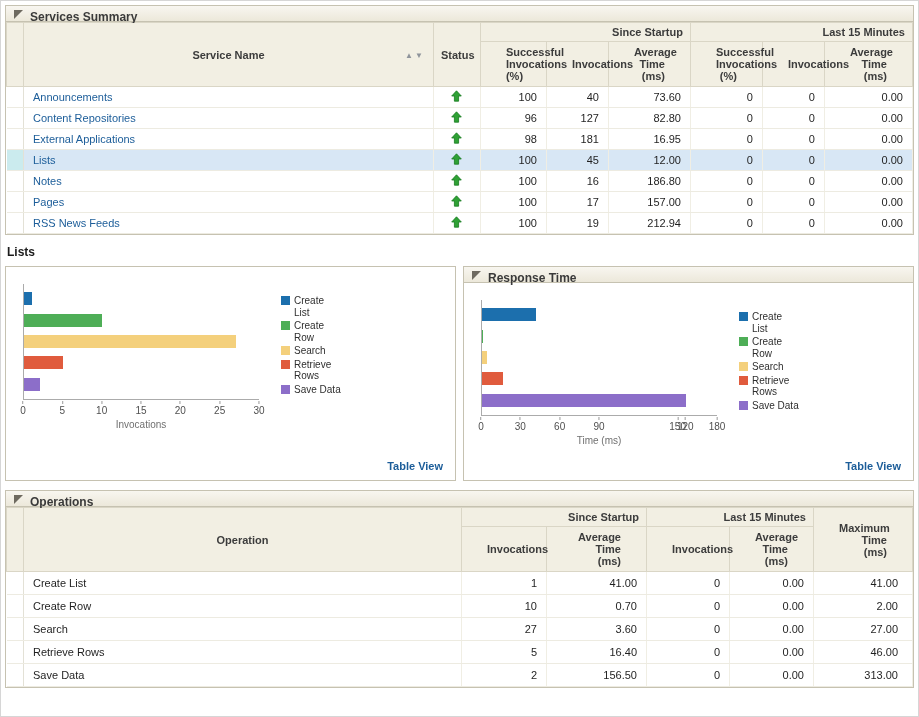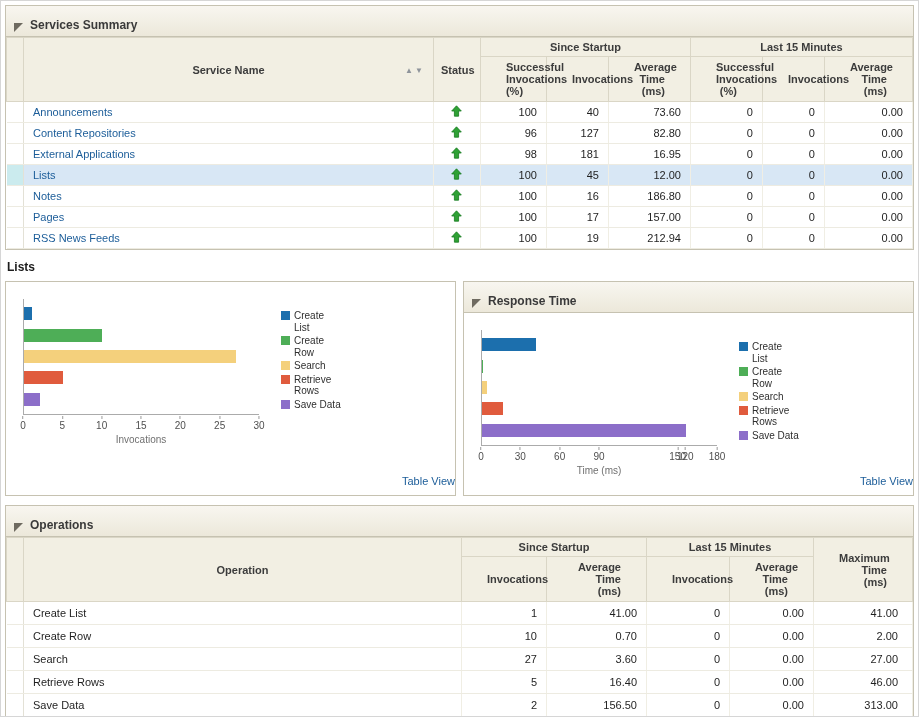--- a/index.html
+++ b/index.html
@@ -6,35 +6,35 @@
   html,body{margin:0;padding:0;}
   body{
     width:919px;height:717px;
     font-family:"Liberation Sans","DejaVu Sans",sans-serif;
     font-size:12px;color:#1f1f1f;background:#ffffff;
     border:1px solid #d6d6d6;
     padding:4px;overflow:hidden;
   }
   .panel{border:1px solid #c6c2b1;background:#fff;position:relative;}
   .panel-header{
-    display:flex;align-items:flex-end;gap:7px;
+    display:flex;align-items:flex-start;gap:7px;
     background:linear-gradient(#f8f6f0,#ece8da);
     border-bottom:1px solid #c6c2b1;
-    padding:4px 8px;font-weight:bold;color:#3a3a3a;font-size:12px;height:31px;
+    padding:4px 8px;font-weight:bold;color:#3a3a3a;font-size:12px;height:16px;
   }
   .disclosure{width:0;height:0;border-left:9px solid #6e6a60;border-bottom:9px solid transparent;flex:none;}
 
   
   table.grid{border-collapse:collapse;width:100%;table-layout:fixed;}
   .grid th{
     background:#f2efe3;font-weight:bold;color:#3c3c3c;font-size:11px;
     border:1px solid #dad6c6;padding:3px 7px;
   }
   .grid thead{border-bottom:1px solid #c9c5b5;}
-  .grid th.group{text-align:center;}
+  .grid th.group{text-align:right;}
   .grid th.sub{text-align:right;vertical-align:middle;padding:4px 25px;}
   .grid th.name-h{text-align:center;vertical-align:middle;position:relative;}
   .grid th.ctr{text-align:center;vertical-align:middle;}
   .grid th.selh{padding:0;}
   .grid td{
     font-size:11px;padding:4px 9px;
     border-bottom:1px solid #edebe1;border-right:1px solid #f0eee4;
     background:#fff;overflow:hidden;white-space:nowrap;
   }
   .grid td.num{text-align:right;}
@@ -57,21 +57,21 @@
     display:flex;flex-direction:column;justify-content:space-evenly;align-items:flex-start;}
   .bar{height:13px;min-width:1px;}
   .axis{position:relative;height:15px;margin-top:1px;}
   .tick{position:absolute;top:0;transform:translateX(-50%);font-size:10px;color:#4f4f4f;text-align:center;}
   .tick::before{content:"";display:block;width:1px;height:3px;background:#9a9a9a;margin:0 auto 1px auto;}
   .xlabel{text-align:center;font-size:10px;color:#707070;margin-top:3px;}
   .legend{margin-left:22px;padding-top:11px;}
   .legend-item{display:flex;margin-bottom:2px;}
   .swatch{width:9px;height:9px;margin:1px 4px 0 0;flex:none;}
   .legend-label{font-size:10px;color:#2f2f2f;width:48px;line-height:1.15;}
-  .chart-footer{position:absolute;right:0;bottom:7px;}
+  .chart-footer{position:absolute;right:12px;bottom:7px;font-weight:bold;}
   .chart-footer a{color:#1c5d99;font-size:11px;text-decoration:none;}
 
   .svc-panel{margin-bottom:2px;}
   .ops-panel td{padding:5px 9px;}
   .ops-panel td.maxt{padding-right:14px;}
 </style>
 </head>
 <body>
 
 <div class="panel svc-panel">

